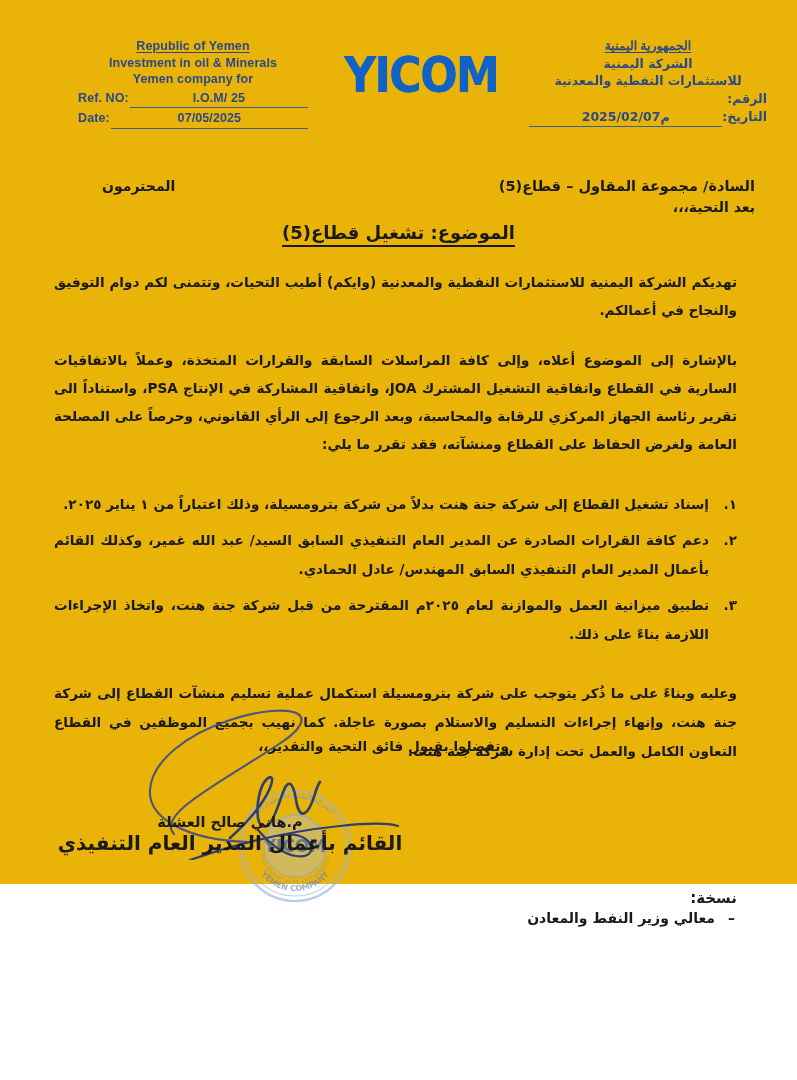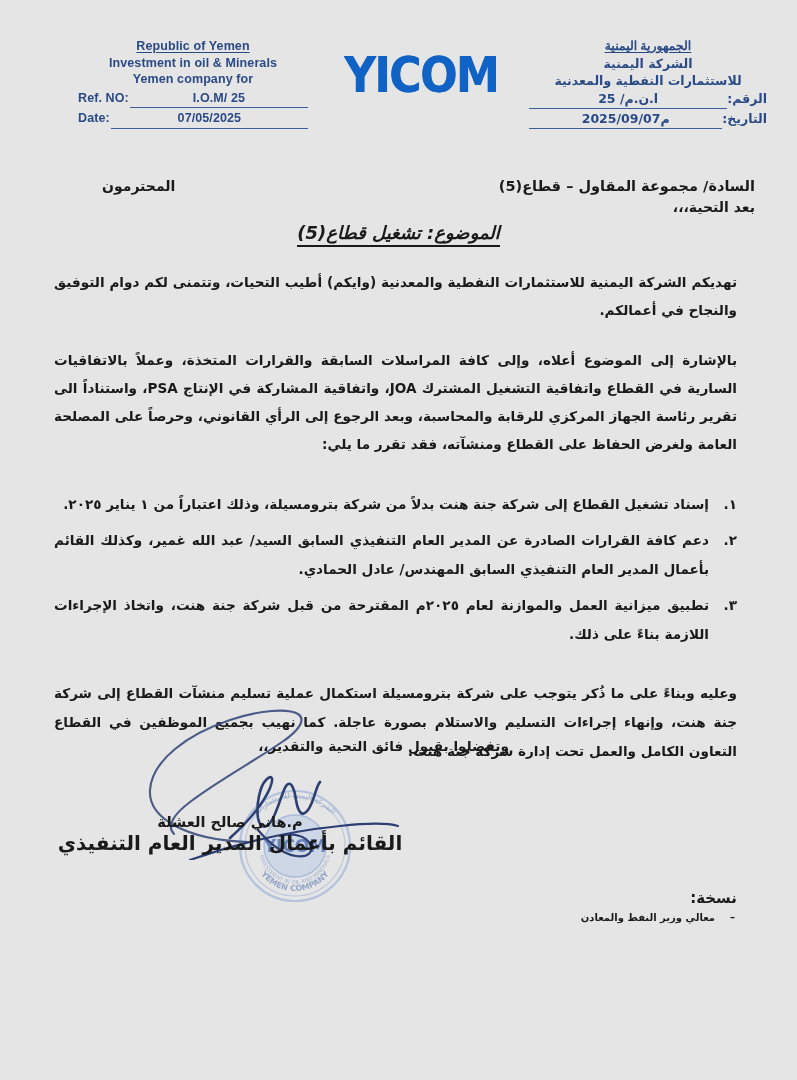--- a/index.html
+++ b/index.html
@@ -12,22 +12,22 @@
     width: 797px;
     height: 1080px;
     position: relative;
     font-family: "DejaVu Sans", "Liberation Sans", sans-serif;
     color: #1a1a1a;
     overflow: hidden;
   }
   .page {
     position: relative;
     width: 797px;
-    height: 1080px;
-    background: #e5e5e5;
+    height: 884px;
+    background: #eab308;
   }
 
   
   .letterhead {
     position: absolute;
     top: 32px;
     left: 0;
     width: 797px;
     height: 115px;
   }
@@ -154,21 +154,20 @@
     width: 797px;
     text-align: center;
     direction: rtl;
   }
   .subject span {
     font-size: 18px;
     font-weight: bold;
     border-bottom: 2px solid #1a1a1a;
     padding-bottom: 2px;
     letter-spacing: 0px;
-    font-style: italic;
   }
 
   
   .body-wrap {
     position: absolute;
     top: 268px;
     right: 60px;
     left: 54px;
     direction: rtl;
     text-align: justify;
@@ -286,21 +285,21 @@
     right: 60px;
     direction: rtl;
     text-align: right;
   }
   .cc-label {
     font-size: 15px;
     font-weight: bold;
     line-height: 20px;
   }
   .cc-item {
-    font-size: 10px;
+    font-size: 14px;
     font-weight: bold;
     line-height: 20px;
     padding-right: 22px;
     position: relative;
   }
   .cc-item::before {
     content: "\2013";
     position: absolute;
     right: 2px;
   }
@@ -327,25 +326,24 @@
     </div>
 
     <div class="lh-logo">YICOM</div>
 
     <div class="lh-ar">
       <div class="l1">الجمهورية اليمنية</div>
       <div>الشركة اليمنية</div>
       <div>للاستثمارات النفطية والمعدنية</div>
       <div class="refrow">
         <span class="reflabel">الرقم:</span>
-        <span class="refval">ا.ن.م/ 25</span>
       </div>
       <div class="refrow">
         <span class="reflabel">التاريخ:</span>
-        <span class="refval">2025/09/07م</span>
+        <span class="refval">2025/02/07م</span>
       </div>
     </div>
   </div>
 
   <div class="recipient">
     <div class="recipient-row">
       <span class="recipient-to">السادة/ مجموعة المقاول – قطاع(5)</span>
       <span class="recipient-resp">المحترمون</span>
     </div>
     <div class="recipient-greet">بعد التحية،،،</div>

